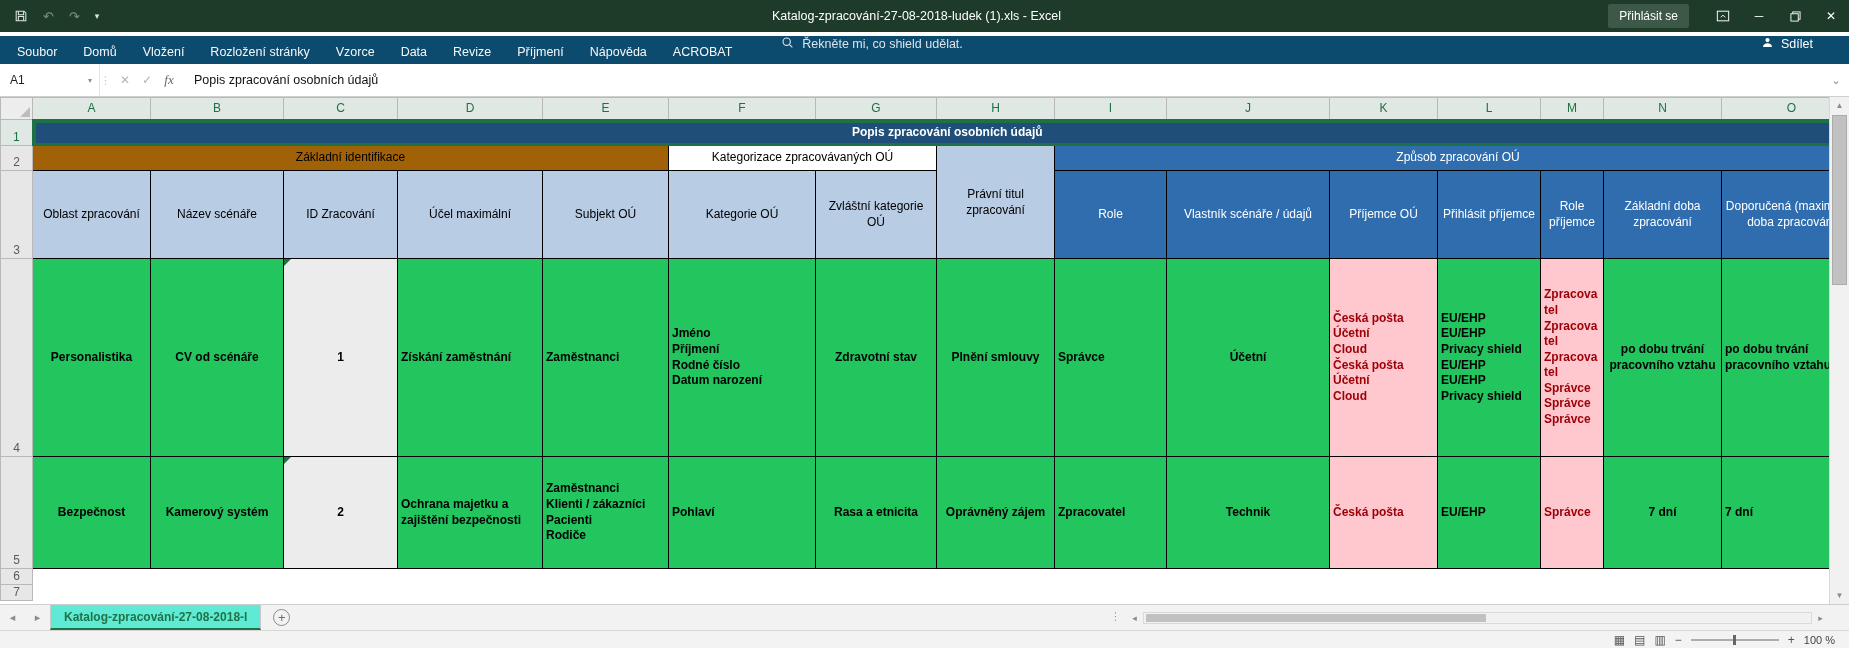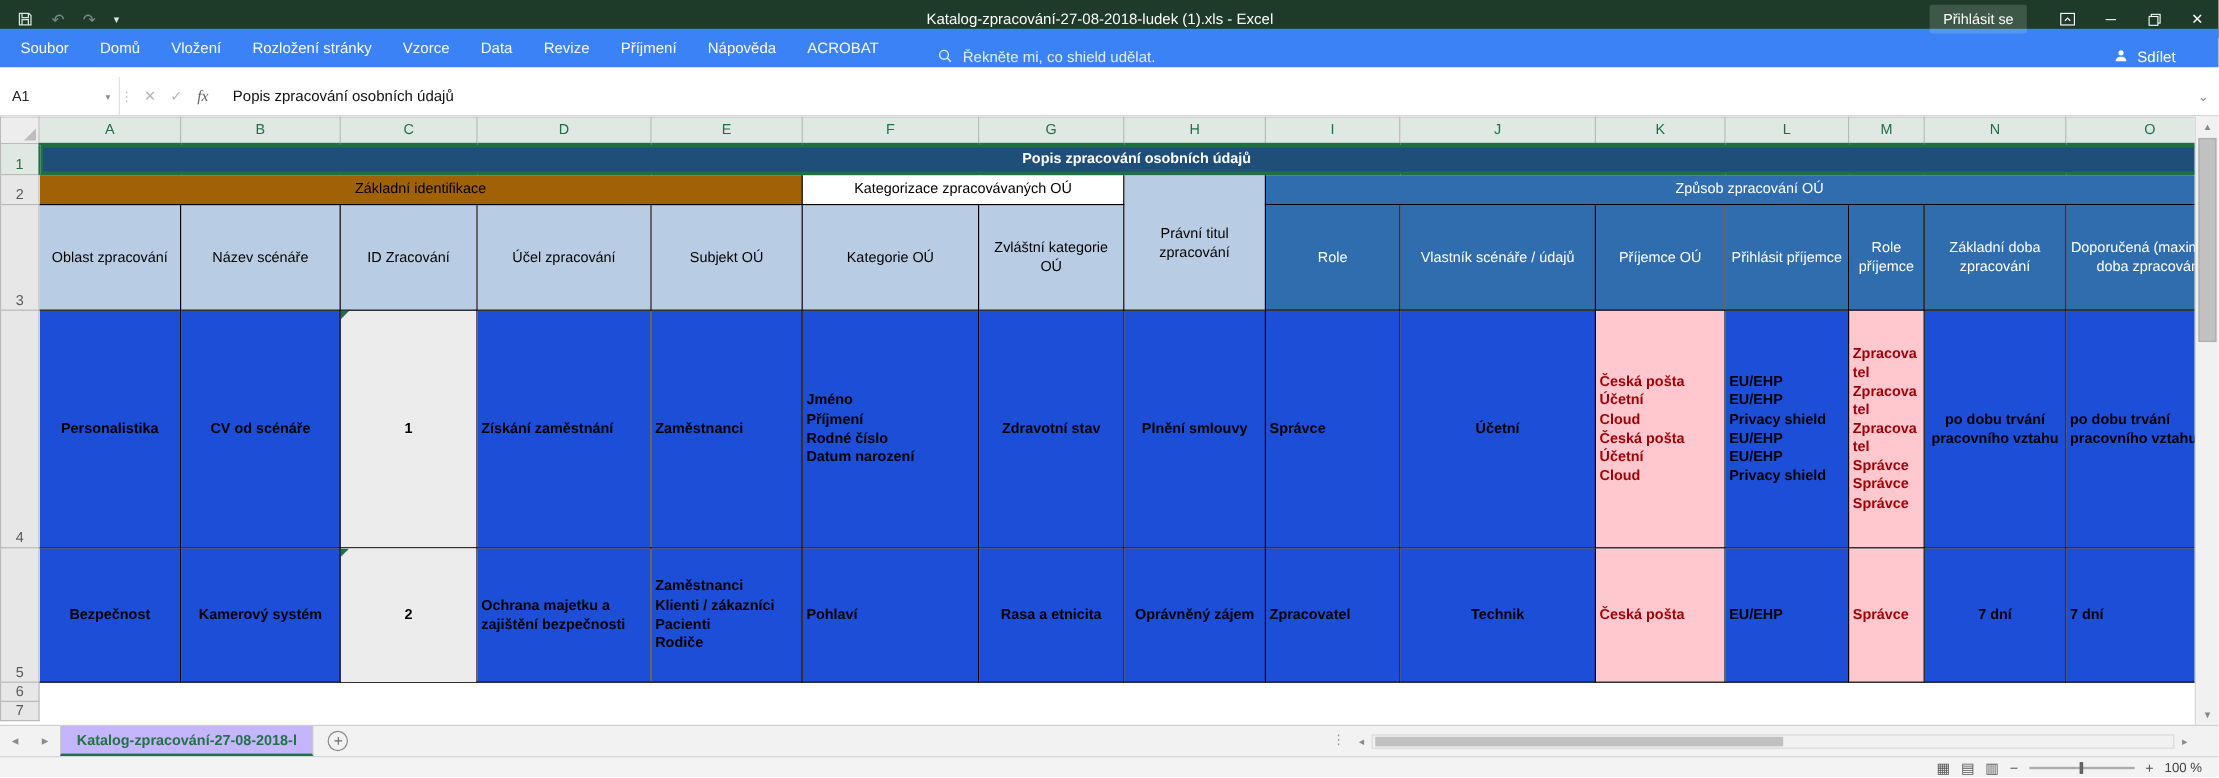--- a/index.html
+++ b/index.html
@@ -15,22 +15,22 @@
   .qbtn.dim { color:rgba(255,255,255,.42); }
   .qbtn.caret { font-size:9px; }
   .wtitle { position:absolute; left:0; right:16px; text-align:center; font-size:12.5px; color:#fff; }
   .wright { margin-left:auto; display:flex; align-items:center; height:100%; z-index:2; }
   .signin { font-size:12px; padding:5px 11px; background:rgba(255,255,255,.15);
             border-radius:2px; margin-right:16px; color:#fff; }
   .wbtn { width:36px; height:100%; display:flex; align-items:center; justify-content:center;
           font-size:12px; color:#fff; }
 
   
-  .ribbonrow { position:absolute; top:24px; left:0; right:0; height:32px;
-               background:#3b82f6; display:flex; align-items:flex-end; color:#fff; }
+  .ribbonrow { position:absolute; top:36px; left:0; right:0; height:32px;
+               background:#0c4a6e; display:flex; align-items:flex-start; color:#fff; }
   .rtabs { display:flex; align-items:center; padding-left:4px; }
   .rtab { font-size:12.5px; padding:0 13px; line-height:32px; color:rgba(255,255,255,.96); white-space:nowrap; }
   .tellme { display:flex; align-items:center; gap:8px; margin-left:36px;
             font-size:12.5px; color:rgba(255,255,255,.85); }
   .share { margin-left:auto; margin-right:36px; display:flex; align-items:center;
            gap:7px; font-size:12.5px; color:#fff; }
 
   
   .fbar { position:absolute; top:64px; left:0; right:0; height:33px; background:#fff;
           border-bottom:1px solid #cfcfcf; display:flex; align-items:center; }
@@ -67,42 +67,42 @@
   .tc { text-align:center; } .tl { text-align:left; }
   .cell-title { background:#1F4E79; color:#fff; font-weight:bold; font-size:15px;
                 text-align:center; border:1px solid #1E7145;
                 box-shadow:inset 0 0 0 2px #1E7145; }
   .band-lt { background:#a16207; text-align:center; font-size:13px; color:#000; }
   .band-wh { background:#fff; text-align:center; font-size:13px; color:#000; }
   .band-bl { background:#2F6DAE; color:#fff; text-align:center; font-size:13px; }
   .hdr-lt  { background:#B8CCE4; color:#000; text-align:center; }
   .hdr-bl  { background:#2F6DAE; color:#fff; text-align:center; }
   .pravni  { background:#B8CCE4; color:#000; text-align:center; font-size:16px; line-height:1.35; }
-  .d    { background:#1d4ed8; }
+  .d    { background:#22c55e; }
   .dg   { background:#ECECEC; }
   .pink { background:#FFC7CE; color:#9C0006; }
   .rel  { position:relative; }
   .tri  { position:absolute; top:0; left:0; width:0; height:0;
           border-top:7px solid #1E7145; border-right:7px solid transparent; }
 
   
   .vscroll { position:absolute; top:97px; left:1829px; width:20px; height:507px;
              background:#F1F1F1; border-left:1px solid #D8D8D8; }
   .vs-arrow { height:17px; display:flex; align-items:center; justify-content:center;
               font-size:8px; color:#8a8a8a; }
   .vs-arrow.down { position:absolute; bottom:0; left:0; right:0; }
   .vs-thumb { position:absolute; top:18px; left:2px; width:15px; height:170px;
               background:#C1C1C1; border:1px solid #ACACAC; }
 
   
   .tabbar { position:absolute; top:604px; left:0; right:0; height:26px; background:#F2F2F2;
             border-top:1px solid #CFCFCF; display:flex; align-items:stretch; font-size:12px; }
   .tnav { width:25px; display:flex; align-items:center; justify-content:center;
           color:#8b8b8b; font-size:11px; }
-  .stab { display:flex; align-items:center; padding:0 13px; background:#c4b5fd;
+  .stab { display:flex; align-items:center; padding:0 13px; background:#5eead4;
           border-left:1px solid #C9C9C9; border-right:1px solid #C9C9C9;
           border-bottom:2px solid #1E7145; color:#217346; font-weight:bold; white-space:nowrap; }
   .newsheet { width:17px; height:17px; border:1px solid #8b8b8b; border-radius:50%;
               color:#6c6c6c; display:flex; align-items:center; justify-content:center;
               font-size:13px; margin:auto 0 auto 12px; line-height:1; }
   .tsplit { position:absolute; left:1110px; top:5px; color:#9a9a9a; font-size:11px; }
   .hscroll { position:absolute; left:1126px; right:20px; top:0; bottom:0;
              display:flex; align-items:center; }
   .hs-arrow { width:17px; text-align:center; color:#8a8a8a; font-size:9px; }
   .hs-track { flex:1; height:12px; background:#F1F1F1; border:1px solid #DADADA; position:relative; }
@@ -255,21 +255,21 @@
           <td colspan="5" class="band-lt">Základní identifikace</td>
           <td colspan="2" class="band-wh">Kategorizace zpracovávaných OÚ</td>
           <td rowspan="2" class="pravni">Právní titul zpracování</td>
           <td colspan="7" class="band-bl">Způsob zpracování OÚ</td>
         </tr>
         <tr style="height:88px">
           <th class="rowhead">3</th>
           <td class="hdr-lt">Oblast zpracování</td>
           <td class="hdr-lt">Název scénáře</td>
           <td class="hdr-lt">ID Zracování</td>
-          <td class="hdr-lt">Účel zpracování</td>
+          <td class="hdr-lt">Účel maximální</td>
           <td class="hdr-lt">Subjekt OÚ</td>
           <td class="hdr-lt">Kategorie OÚ</td>
           <td class="hdr-lt">Zvláštní kategorie OÚ</td>
           <td class="hdr-bl">Role</td>
           <td class="hdr-bl">Vlastník scénáře / údajů</td>
           <td class="hdr-bl">Příjemce OÚ</td>
           <td class="hdr-bl">Přihlásit příjemce</td>
           <td class="hdr-bl">Role příjemce</td>
           <td class="hdr-bl">Základní doba zpracování</td>
           <td class="hdr-bl tl">Doporučená (maximální) doba zpracování</td>

